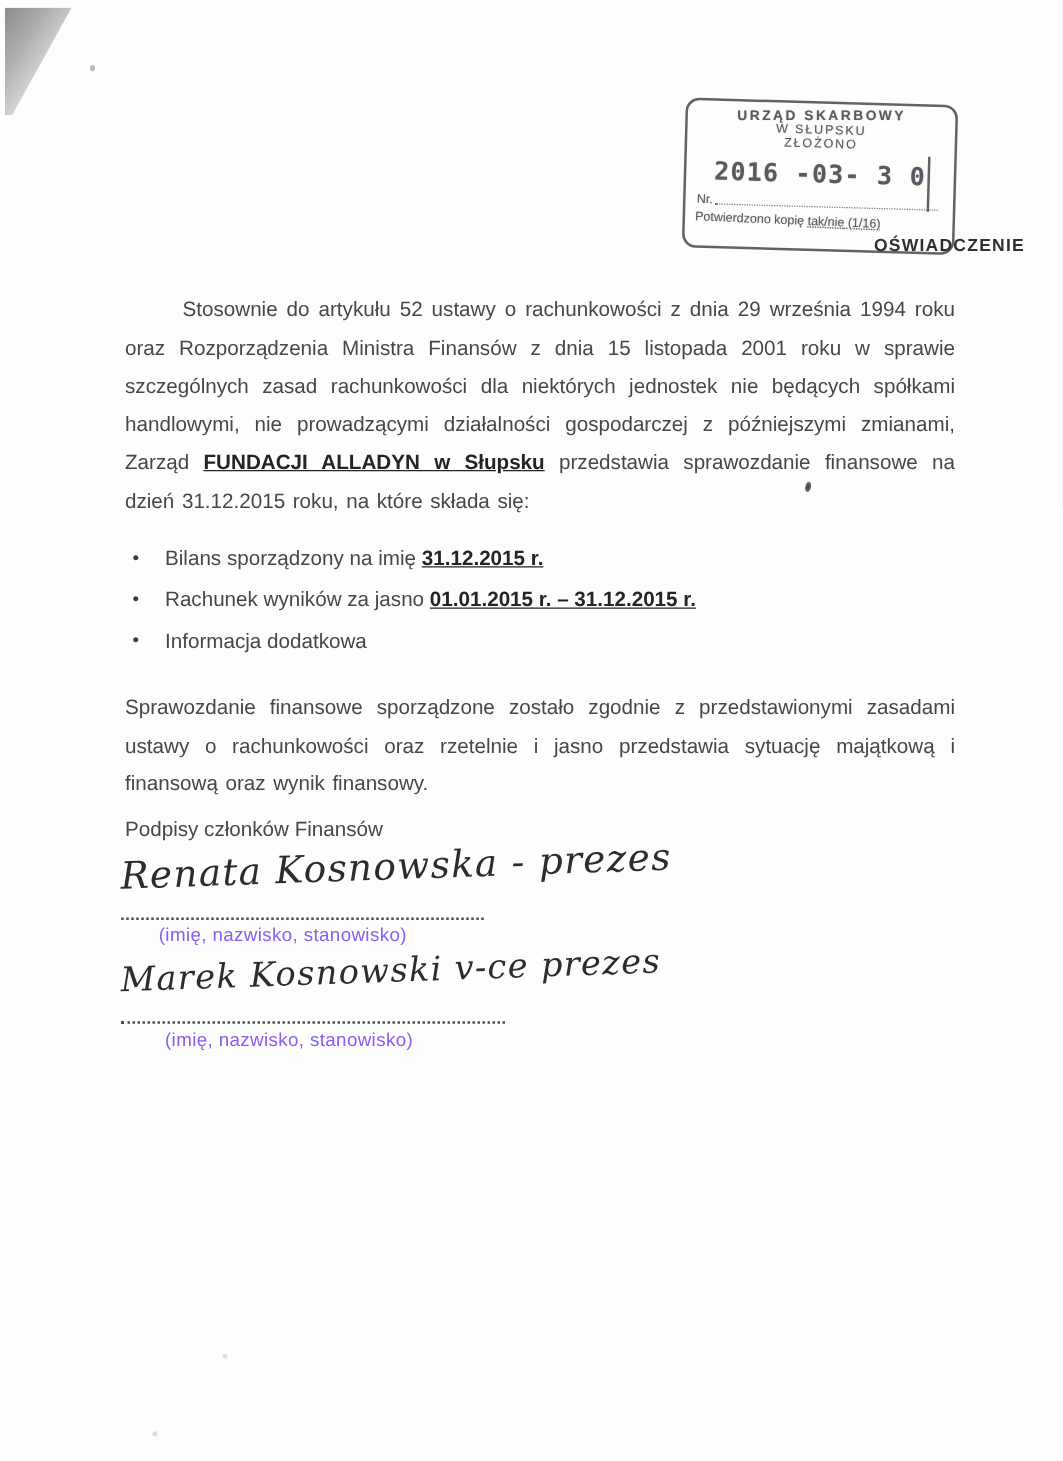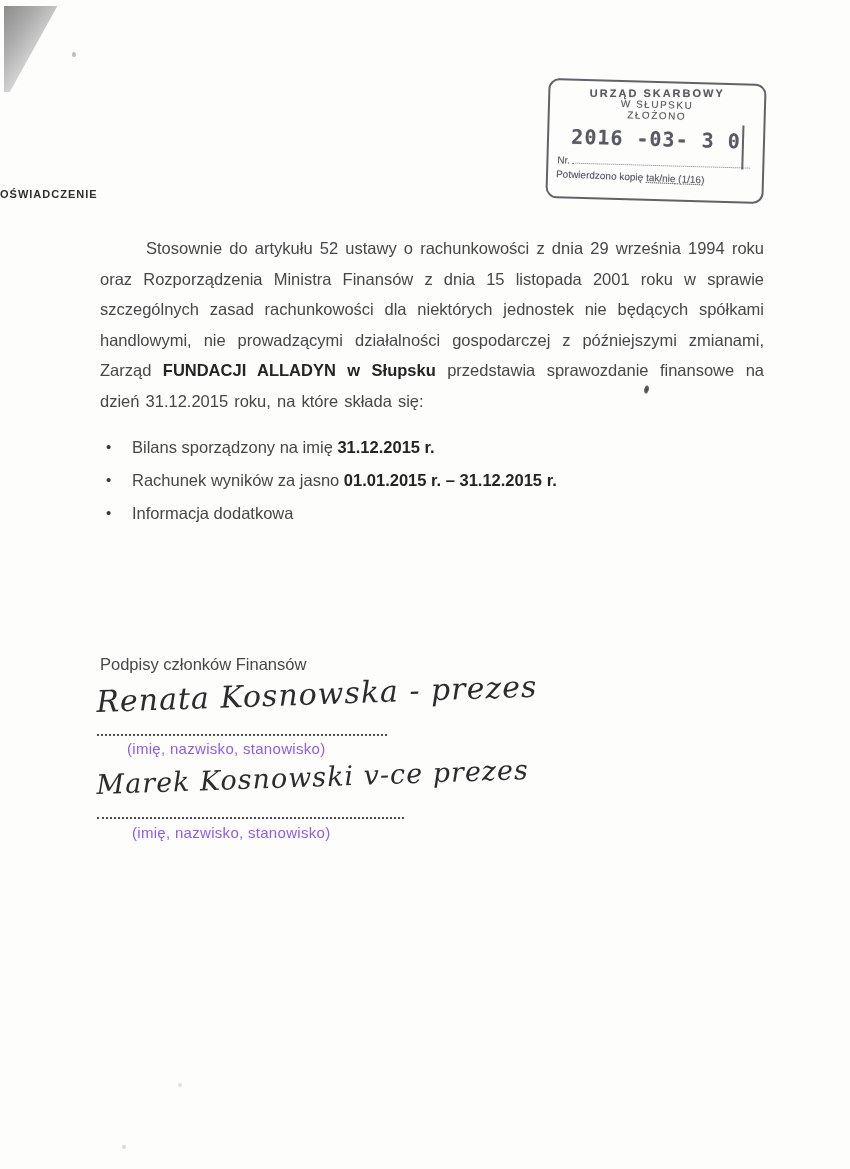--- a/index.html
+++ b/index.html
@@ -36,26 +36,26 @@
   .st-l3{top:27px;font-size:10px;letter-spacing:1.5px;}
   .st-date{top:44px;font-family:"DejaVu Sans Mono",monospace;font-size:20px;font-weight:bold;letter-spacing:1px;}
   .st-nr{top:74px;left:9px;right:11px;width:auto !important;display:flex;align-items:flex-end;font-size:10px;text-align:left !important;}
   .nr-dots{flex:1;border-bottom:1.5px dotted #70727a;margin:0 1px 2px 2px;}
   .st-footer{top:89px;left:8px;width:auto !important;text-align:left !important;font-size:10px;white-space:nowrap;transform:rotate(.8deg);}
   .st-footer .u{text-decoration:underline;text-decoration-style:dotted;}
   .st-vline{top:40px !important;left:193px;width:2px !important;height:44px;background:#55555c;}
   
   .title{
     position:absolute;left:0;top:188px;width:820px;margin:0;
-    text-align:left;font-size:11px;font-weight:bold;letter-spacing:1px;color:#2f2f2f;
+    text-align:right;font-size:14px;font-weight:bold;letter-spacing:1px;color:#2f2f2f;
   }
   .para{position:absolute;left:100px;width:664px;margin:0;font-size:16.5px;line-height:30.5px;text-align:justify;word-spacing:1.5px;}
   .p1{top:233px;text-indent:46px;}
   .p2{top:551px;}
-  strong{color:#242424;font-weight:bold;}
+  strong{color:#242424;font-weight:bold;text-decoration:underline;}
   .bullets{position:absolute;left:104px;top:437px;width:620px;margin:0;padding:0;list-style:none;font-size:16.5px;}
   .bullets li{position:relative;padding-left:28px;margin-bottom:12px;line-height:21px;}
   .dot{position:absolute;left:2px;top:-1px;font-size:15px;color:#3a3a3a;}
   .sig-heading{position:absolute;left:100px;top:655px;font-size:16.5px;}
   
   .sig{position:absolute;left:97px;width:440px;height:80px;}
   .sig1{top:690px;}
   .sig2{top:771px;}
   .hand{
     position:absolute;left:0;top:-6px;white-space:nowrap;
@@ -103,20 +103,21 @@
       <span class="dot">•</span><span>Bilans sporządzony na imię </span><strong>31.12.2015 r.</strong>
     </li>
     <li>
       <span class="dot">•</span><span>Rachunek wyników za jasno </span><strong>01.01.2015 r. – 31.12.2015 r.</strong>
     </li>
     <li>
       <span class="dot">•</span><span>Informacja dodatkowa</span><strong></strong>
     </li>
   </ul>
 
+  <p class="para p2">Sprawozdanie finansowe sporządzone zostało zgodnie z przedstawionymi zasadami ustawy o rachunkowości oraz rzetelnie i jasno przedstawia sytuację majątkową i finansową oraz wynik finansowy.</p>
 
   <div class="sig-heading">Podpisy członków Finansów</div>
 
   <div class="sig sig1">
     <div class="dotline"></div>
     <div class="hand">Renata Kosnowska  - prezes</div>
     <div class="caption">(imię, nazwisko, stanowisko)</div>
   </div>
 
   <div class="sig sig2">

